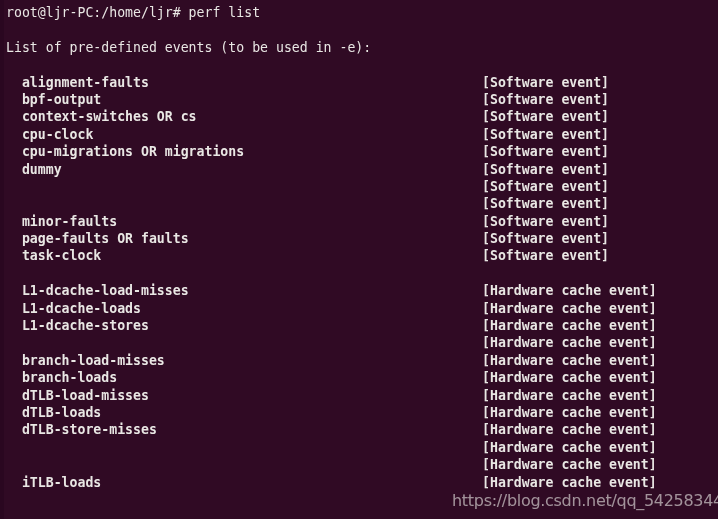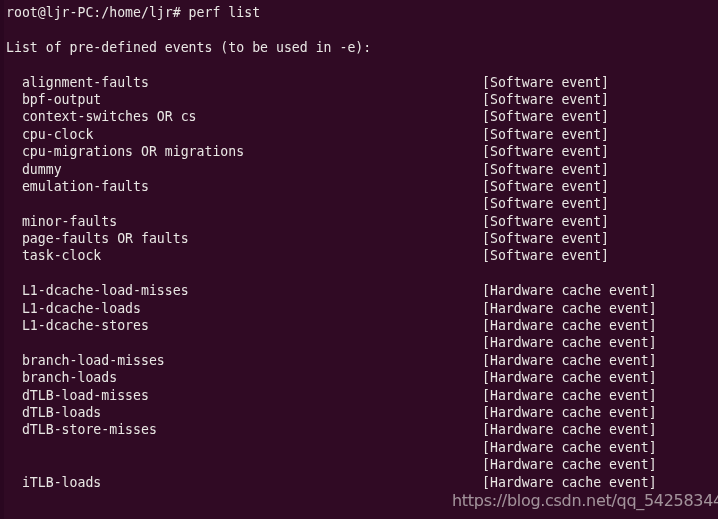--- a/index.html
+++ b/index.html
@@ -42,20 +42,21 @@
     position: relative;
   }
   .line.blank {
     height: 17.4px;
   }
   .row {
     display: block;
     height: 17.4px;
     white-space: pre;
     position: relative;
+    font-weight: bold;
   }
   .ev-name {
     display: inline-block;
     white-space: pre;
   }
   .ev-type {
     position: absolute;
     left: 476px;
     top: 0;
     white-space: pre;
@@ -84,21 +85,21 @@
     <div class="line">List of pre-defined events (to be used in -e):</div>
     <div class="line blank"></div>
     <div id="sections">
         <div>
           <div class="row"><span class="ev-name">  alignment-faults</span><span class="ev-type">[Software event]</span></div>
           <div class="row"><span class="ev-name">  bpf-output</span><span class="ev-type">[Software event]</span></div>
           <div class="row"><span class="ev-name">  context-switches OR cs</span><span class="ev-type">[Software event]</span></div>
           <div class="row"><span class="ev-name">  cpu-clock</span><span class="ev-type">[Software event]</span></div>
           <div class="row"><span class="ev-name">  cpu-migrations OR migrations</span><span class="ev-type">[Software event]</span></div>
           <div class="row"><span class="ev-name">  dummy</span><span class="ev-type">[Software event]</span></div>
-          <div class="row"><span class="ev-name">  emulation-faults</span><span class="ev-type">[Software event]</span></div>
+          <div class="row"><span class="ev-type">[Software event]</span></div>
           <div class="row"><span class="ev-type">[Software event]</span></div>
           <div class="row"><span class="ev-name">  minor-faults</span><span class="ev-type">[Software event]</span></div>
           <div class="row"><span class="ev-name">  page-faults OR faults</span><span class="ev-type">[Software event]</span></div>
           <div class="row"><span class="ev-name">  task-clock</span><span class="ev-type">[Software event]</span></div>
         </div>
         <div class="line blank"></div>
         <div>
           <div class="row"><span class="ev-name">  L1-dcache-load-misses</span><span class="ev-type">[Hardware cache event]</span></div>
           <div class="row"><span class="ev-name">  L1-dcache-loads</span><span class="ev-type">[Hardware cache event]</span></div>
           <div class="row"><span class="ev-name">  L1-dcache-stores</span><span class="ev-type">[Hardware cache event]</span></div>

